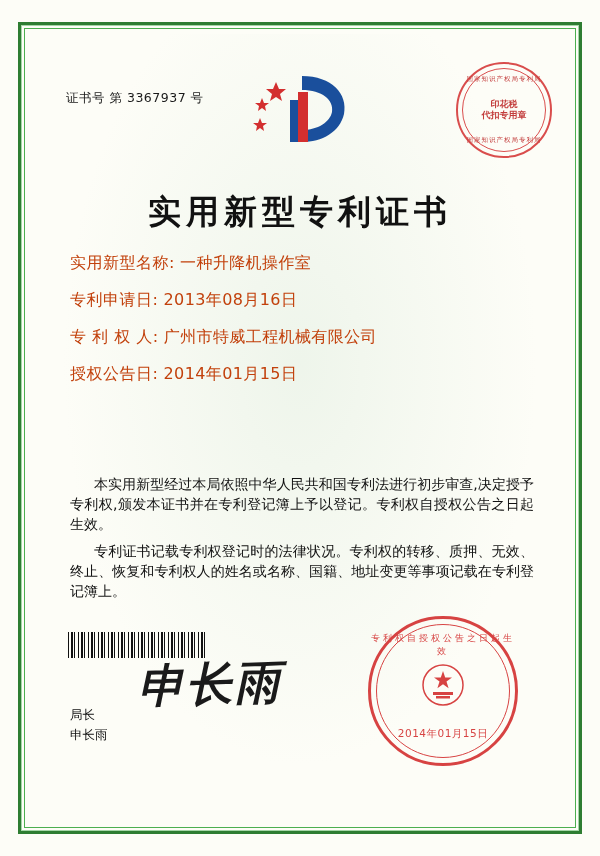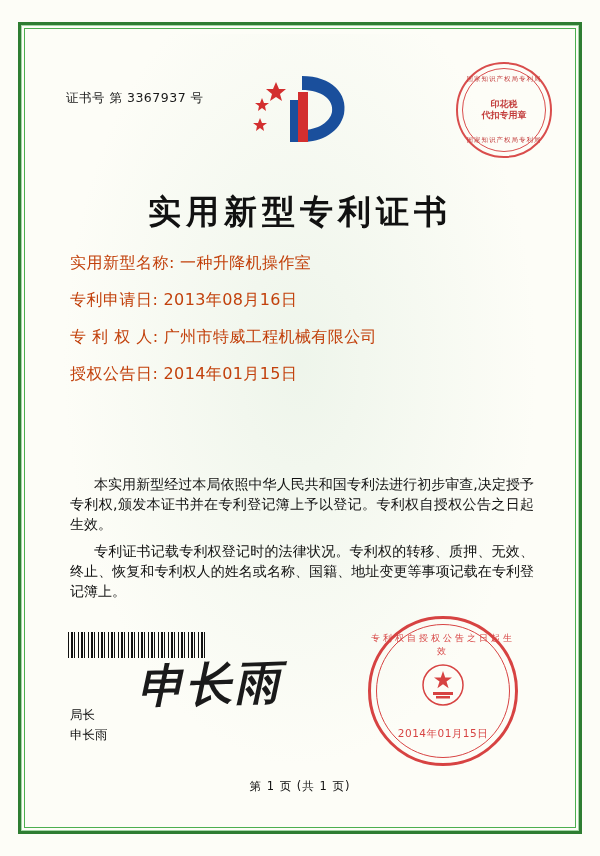--- a/index.html
+++ b/index.html
@@ -339,16 +339,15 @@
       <div class="circ-text">专利权自授权公告之日起生效</div>
       <svg class="emblem" viewBox="0 0 44 44" aria-hidden="true">
         <circle cx="22" cy="22" r="20" fill="none" stroke="#d32f2f" stroke-width="1.5"></circle>
         <polygon points="22,8 24.2,14.5 31,14.5 25.5,18.6 27.6,25.2 22,21.2 16.4,25.2 18.5,18.6 13,14.5 19.8,14.5" fill="#d32f2f"></polygon>
         <rect x="12" y="29" width="20" height="3" fill="#d32f2f"></rect>
         <rect x="15" y="33" width="14" height="2.5" fill="#d32f2f"></rect>
       </svg>
       <div class="date">2014年01月15日</div>
     </div>
 
-    <div class="footer">第 1 页 (共 1 页)</div>
 
   </div>
 </div>
 
 </body></html>

